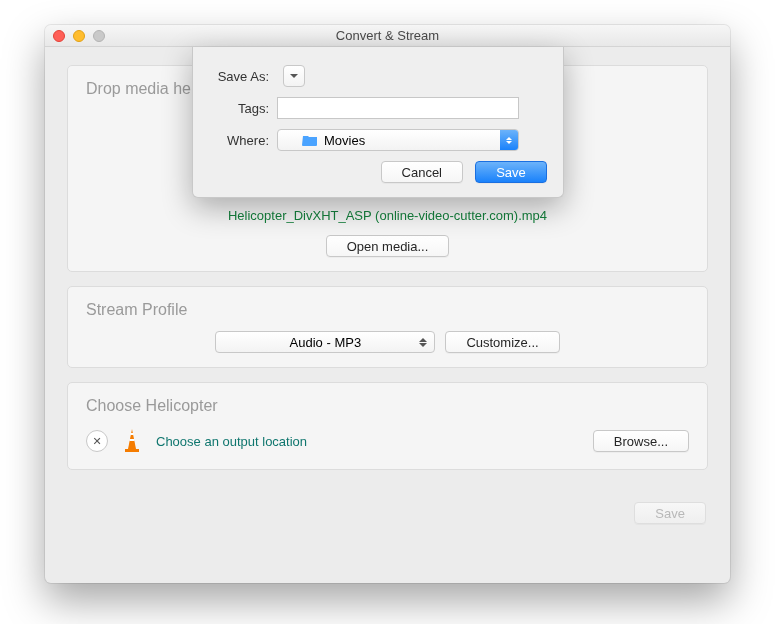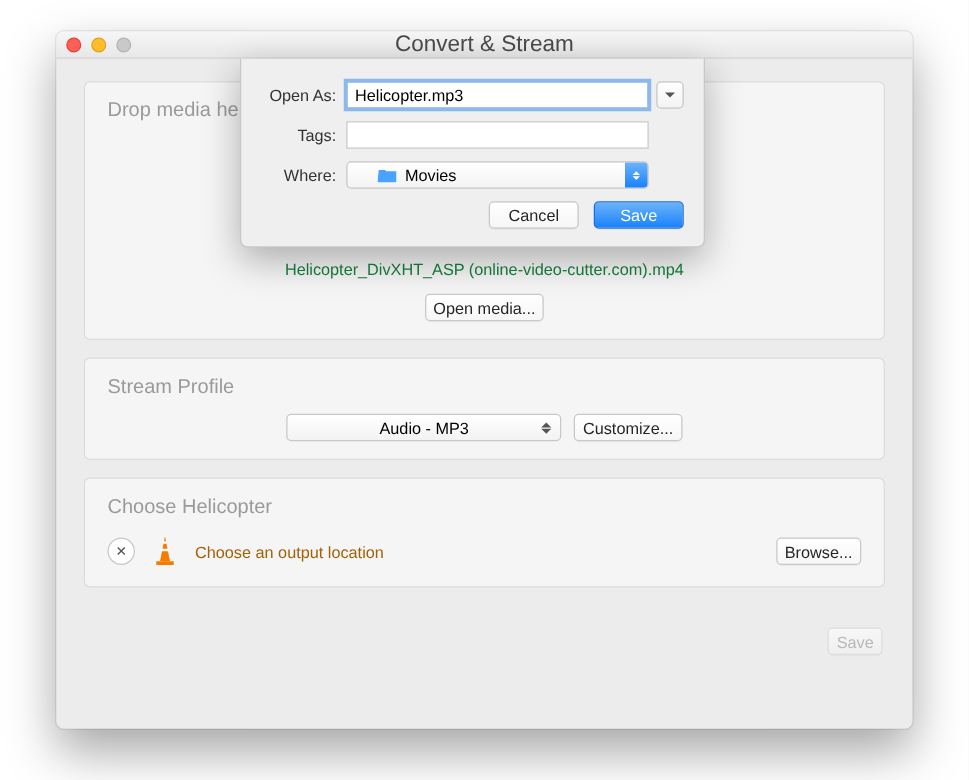--- a/index.html
+++ b/index.html
@@ -4,41 +4,41 @@
 <style>
 * { box-sizing: border-box; margin: 0; padding: 0; font-family: -apple-system, "Helvetica Neue", Arial, sans-serif; }
 body { background: #fff; width: 775px; height: 624px; position: relative; }
 .window { position: absolute; left: 45px; top: 25px; width: 685px; height: 558px; background: #ececec; border-radius: 6px; box-shadow: 0 18px 40px rgba(0,0,0,0.35), 0 0 0 1px rgba(0,0,0,0.08); overflow: hidden; }
 .titlebar { height: 22px; display: flex; align-items: center; position: relative; background: linear-gradient(#f6f6f6,#e8e8e8); border-bottom: 1px solid #d4d4d4; }
 .tl-btns { position: absolute; left: 8px; top: 5px; display: flex; gap: 8px; }
 .tl-btn { width: 12px; height: 12px; border-radius: 50%; }
 .tl-close { background: #ff5f57; border: 0.5px solid #e24238; }
 .tl-min { background: #ffbd2e; border: 0.5px solid #e1a117; }
 .tl-max { background: #c9c9c9; border: 0.5px solid #b3b3b3; }
-.titlebar-title { margin: 0 auto; font-size: 18px; color: #4a4a4a; }
+.titlebar-title { margin: 0 auto; font-size: 13px; color: #4a4a4a; }
 .content { padding: 18px 22px; }
 .section { background: #f5f5f5; border: 1px solid #dcdcdc; border-radius: 5px; padding: 14px 18px; margin-bottom: 14px; }
 .section-head { color: #9a9a9a; font-size: 16px; margin-bottom: 12px; }
 .drop-sec { min-height: 186px; }
 .media-line { text-align: center; font-size: 13px; color: #15803d; margin-top: 110px; }
 .open-row { text-align: center; margin-top: 12px; }
-.mac-btn { display: inline-flex; align-items: center; justify-content: center; height: 22px; padding: 0 6px; font-size: 13px; color: #262626; background: linear-gradient(#ffffff,#f6f6f6); border: 1px solid #c8c8c8; border-radius: 4px; box-shadow: 0 1px 0 rgba(0,0,0,0.03); }
+.mac-btn { display: inline-flex; align-items: center; justify-content: center; height: 22px; padding: 0 20px; font-size: 13px; color: #262626; background: linear-gradient(#ffffff,#f6f6f6); border: 1px solid #c8c8c8; border-radius: 4px; box-shadow: 0 1px 0 rgba(0,0,0,0.03); }
 .mac-btn.primary { background: linear-gradient(#6cb3fa,#1a82fb); color: #fff; border: 1px solid #1a6fe0; }
 .mac-btn.disabled { color: #b8b8b8; background: linear-gradient(#f7f7f7,#efefef); border-color: #dedede; }
 .profile-row { display: flex; gap: 10px; justify-content: center; align-items: center; }
 .popup { width: 220px; height: 22px; border: 1px solid #c8c8c8; border-radius: 4px; background: linear-gradient(#ffffff,#f3f3f3); display: flex; align-items: center; padding: 0 8px; font-size: 13px; position: relative; justify-content: center; }
 .popup .arrows { position: absolute; right: 4px; top: 2px; width: 14px; height: 16px; display: flex; flex-direction: column; align-items: center; justify-content: center; gap: 1px; }
 .tri-up, .tri-down { width: 0; height: 0; border-left: 4px solid transparent; border-right: 4px solid transparent; }
 .tri-up { border-bottom: 4px solid #555; }
 .tri-down { border-top: 4px solid #555; }
 .dest-row { display: flex; align-items: center; gap: 12px; }
 .circle-x { width: 22px; height: 22px; border: 1px solid #c8c8c8; border-radius: 50%; background: #fff; display: flex; align-items: center; justify-content: center; font-size: 11px; color: #555; }
 .cone { width: 24px; height: 28px; position: relative; }
 .cone svg { width: 24px; height: 28px; }
-.dest-text { color: #a16207; font-size: 13px; flex: 1; }
+.dest-text { color: #0f766e; font-size: 13px; flex: 1; }
 .footer { display: flex; justify-content: flex-end; padding: 0 24px 6px 0; }
 .sheet { position: absolute; left: 192px; top: 47px; width: 372px; background: #efefef; border: 1px solid #c8c8c8; border-top: none; border-radius: 0 0 6px 6px; box-shadow: 0 10px 30px rgba(0,0,0,0.3); padding: 18px 16px 14px 16px; }
 .frow { display: flex; align-items: center; margin-bottom: 10px; }
 .flabel { width: 68px; text-align: right; font-size: 13px; color: #333; padding-right: 8px; }
 .finput { flex: 1; height: 22px; border: 1px solid #c7c7c7; background: #fff; font-size: 13px; padding: 0 6px; }
 .finput.focus { outline: 3px solid #8db8eb; outline-offset: -1px; border-color: #7aa9dd; }
 .expand-btn { width: 22px; height: 22px; margin-left: 6px; border: 1px solid #c8c8c8; border-radius: 4px; background: linear-gradient(#ffffff,#f3f3f3); display: flex; align-items: center; justify-content: center; }
 .where-sel { flex: 1; height: 22px; border: 1px solid #c8c8c8; border-radius: 4px; background: linear-gradient(#fff,#f3f3f3); display: flex; align-items: center; font-size: 13px; padding-left: 24px; position: relative; }
 .where-cap { position: absolute; right: 0; top: 0; width: 18px; height: 100%; background: linear-gradient(#6cb3fa,#1a82fb); border-radius: 0 3px 3px 0; display: flex; flex-direction: column; align-items: center; justify-content: center; gap: 1px; }
 .where-cap .tri-up { border-bottom-color: #fff; border-left-width:3px; border-right-width:3px; border-bottom-width:3px;}
@@ -103,22 +103,21 @@
 
   </div>
 
   <div class="footer">
     <button class="mac-btn disabled">Save</button>
   </div>
 </div>
 
 <div class="sheet">
   <div class="frow">
-    <div class="flabel">Open As:</div>
-    <input class="finput focus" value="Helicopter.mp3" style="">
+    <div class="flabel">Save As:</div>
     <div class="expand-btn">
       <span class="tri-down"></span>
     </div>
   </div>
   <div class="frow">
     <div class="flabel">Tags:</div>
     <input class="finput" value="" style="">
     <div style="width:28px"></div>
   </div>
   <div class="frow">

